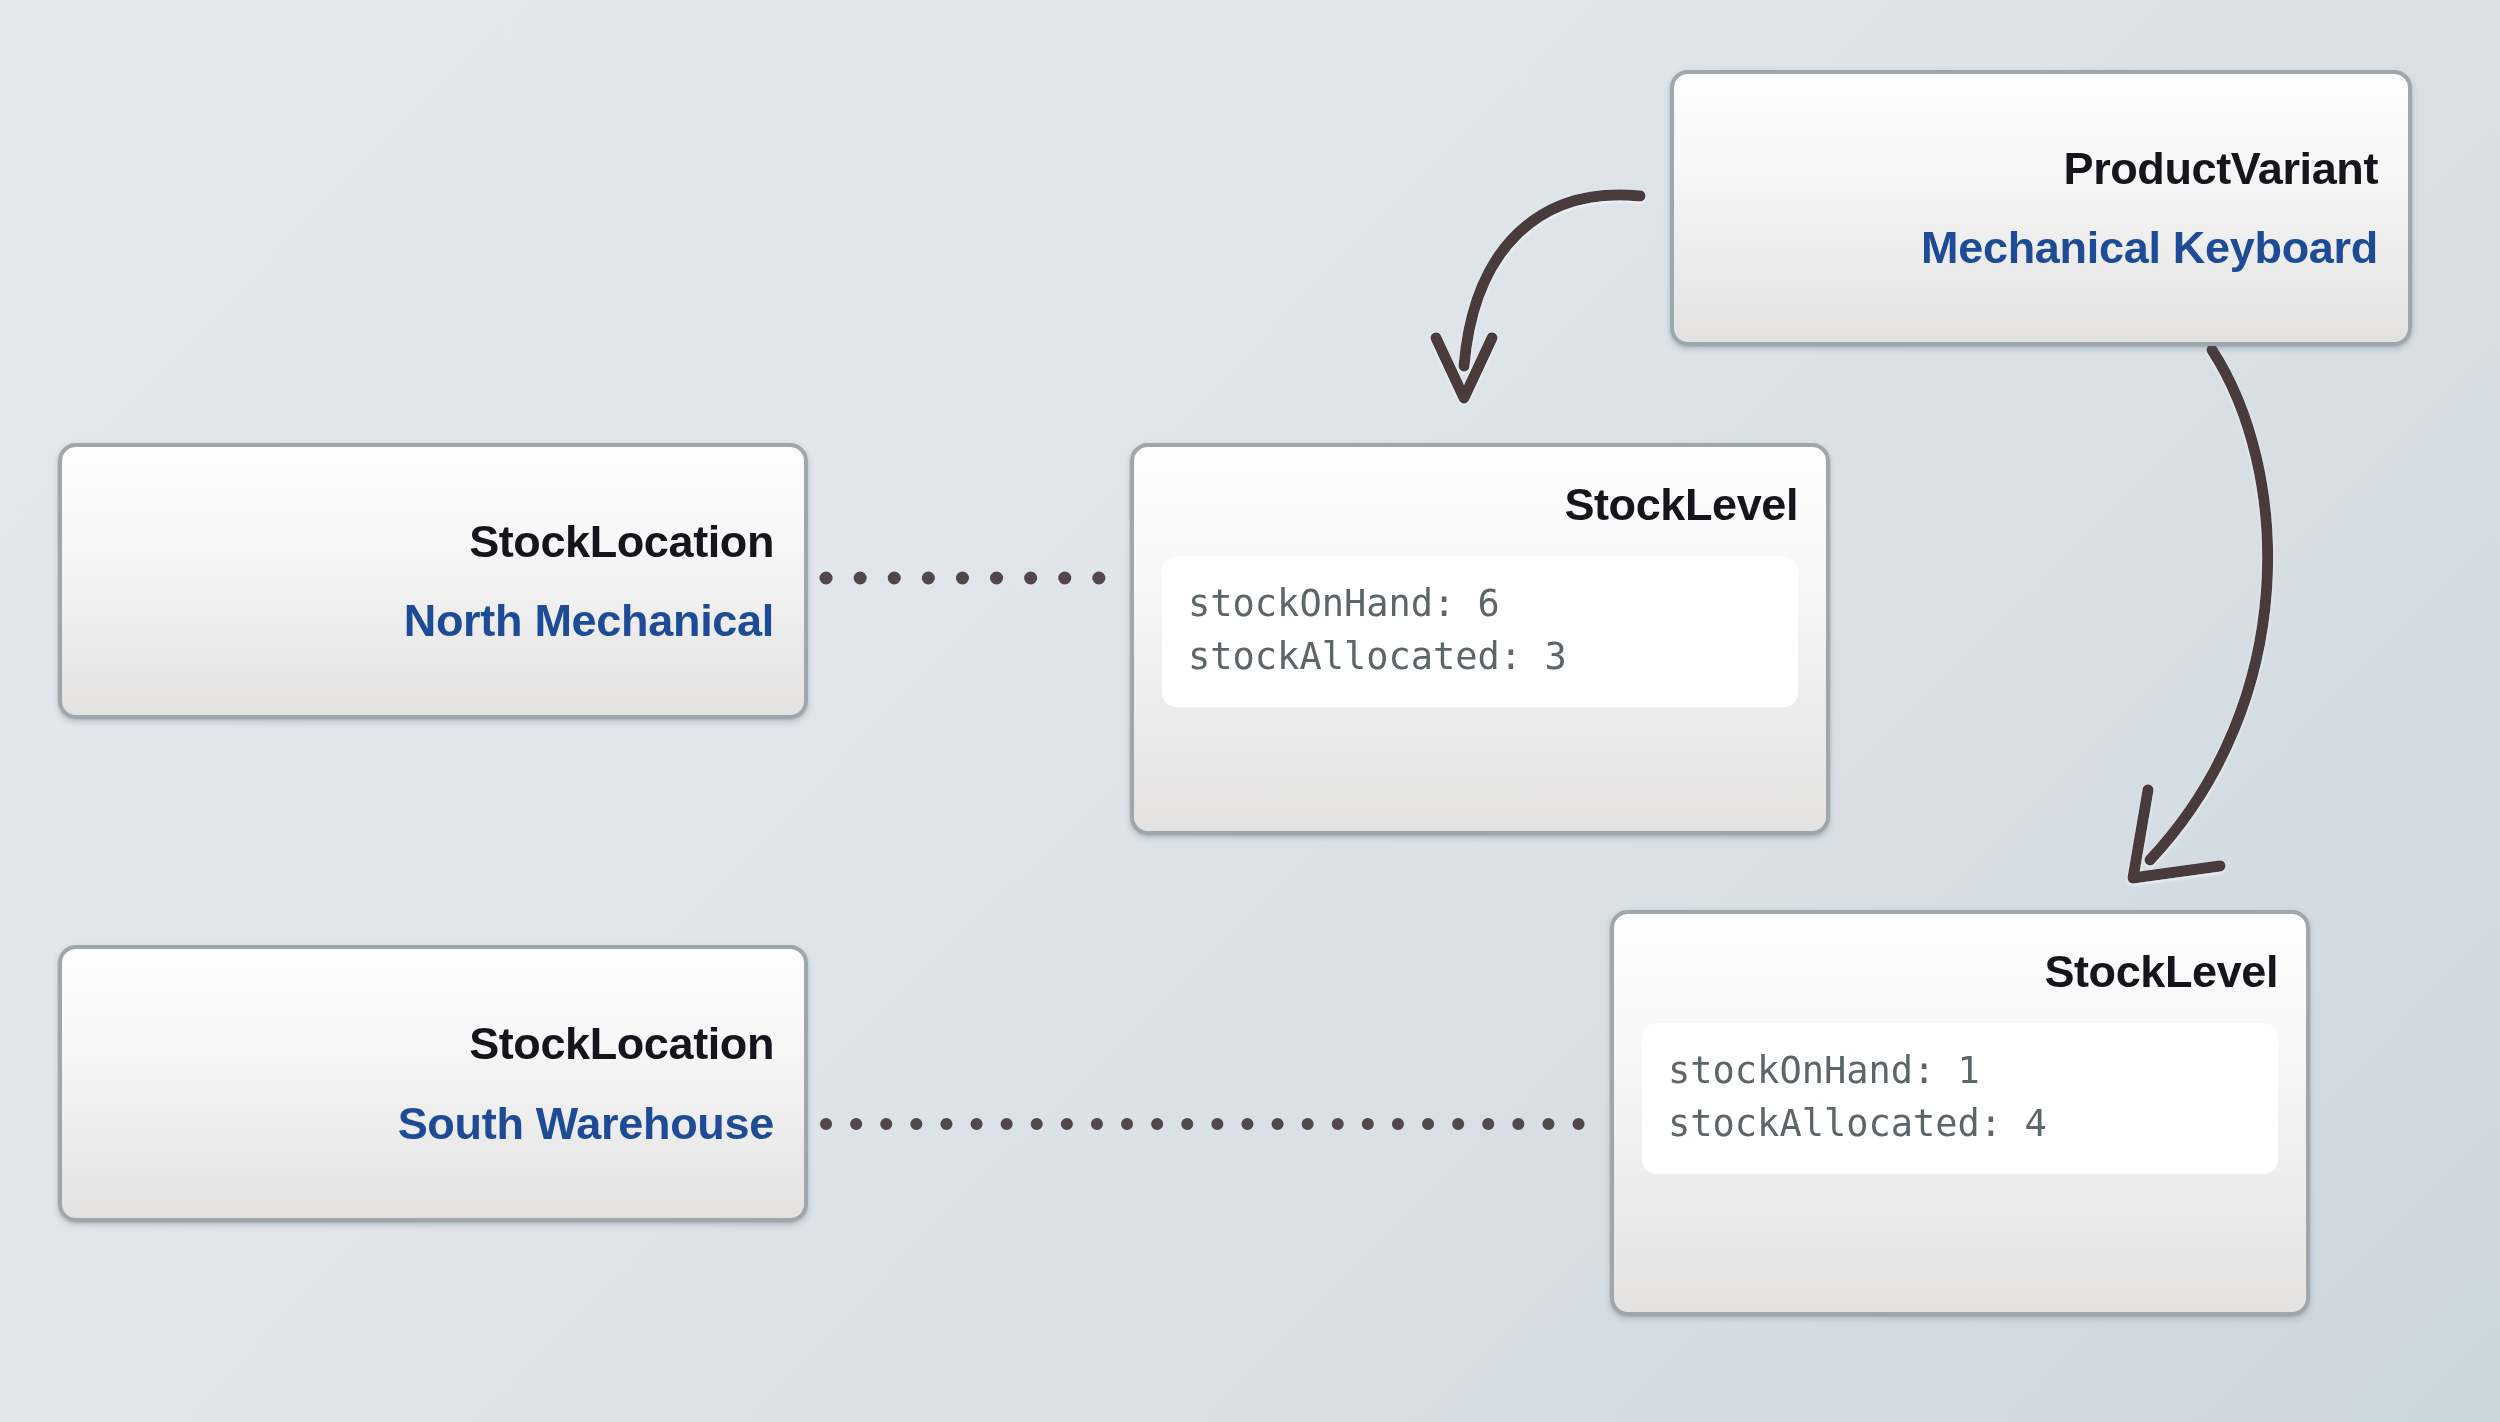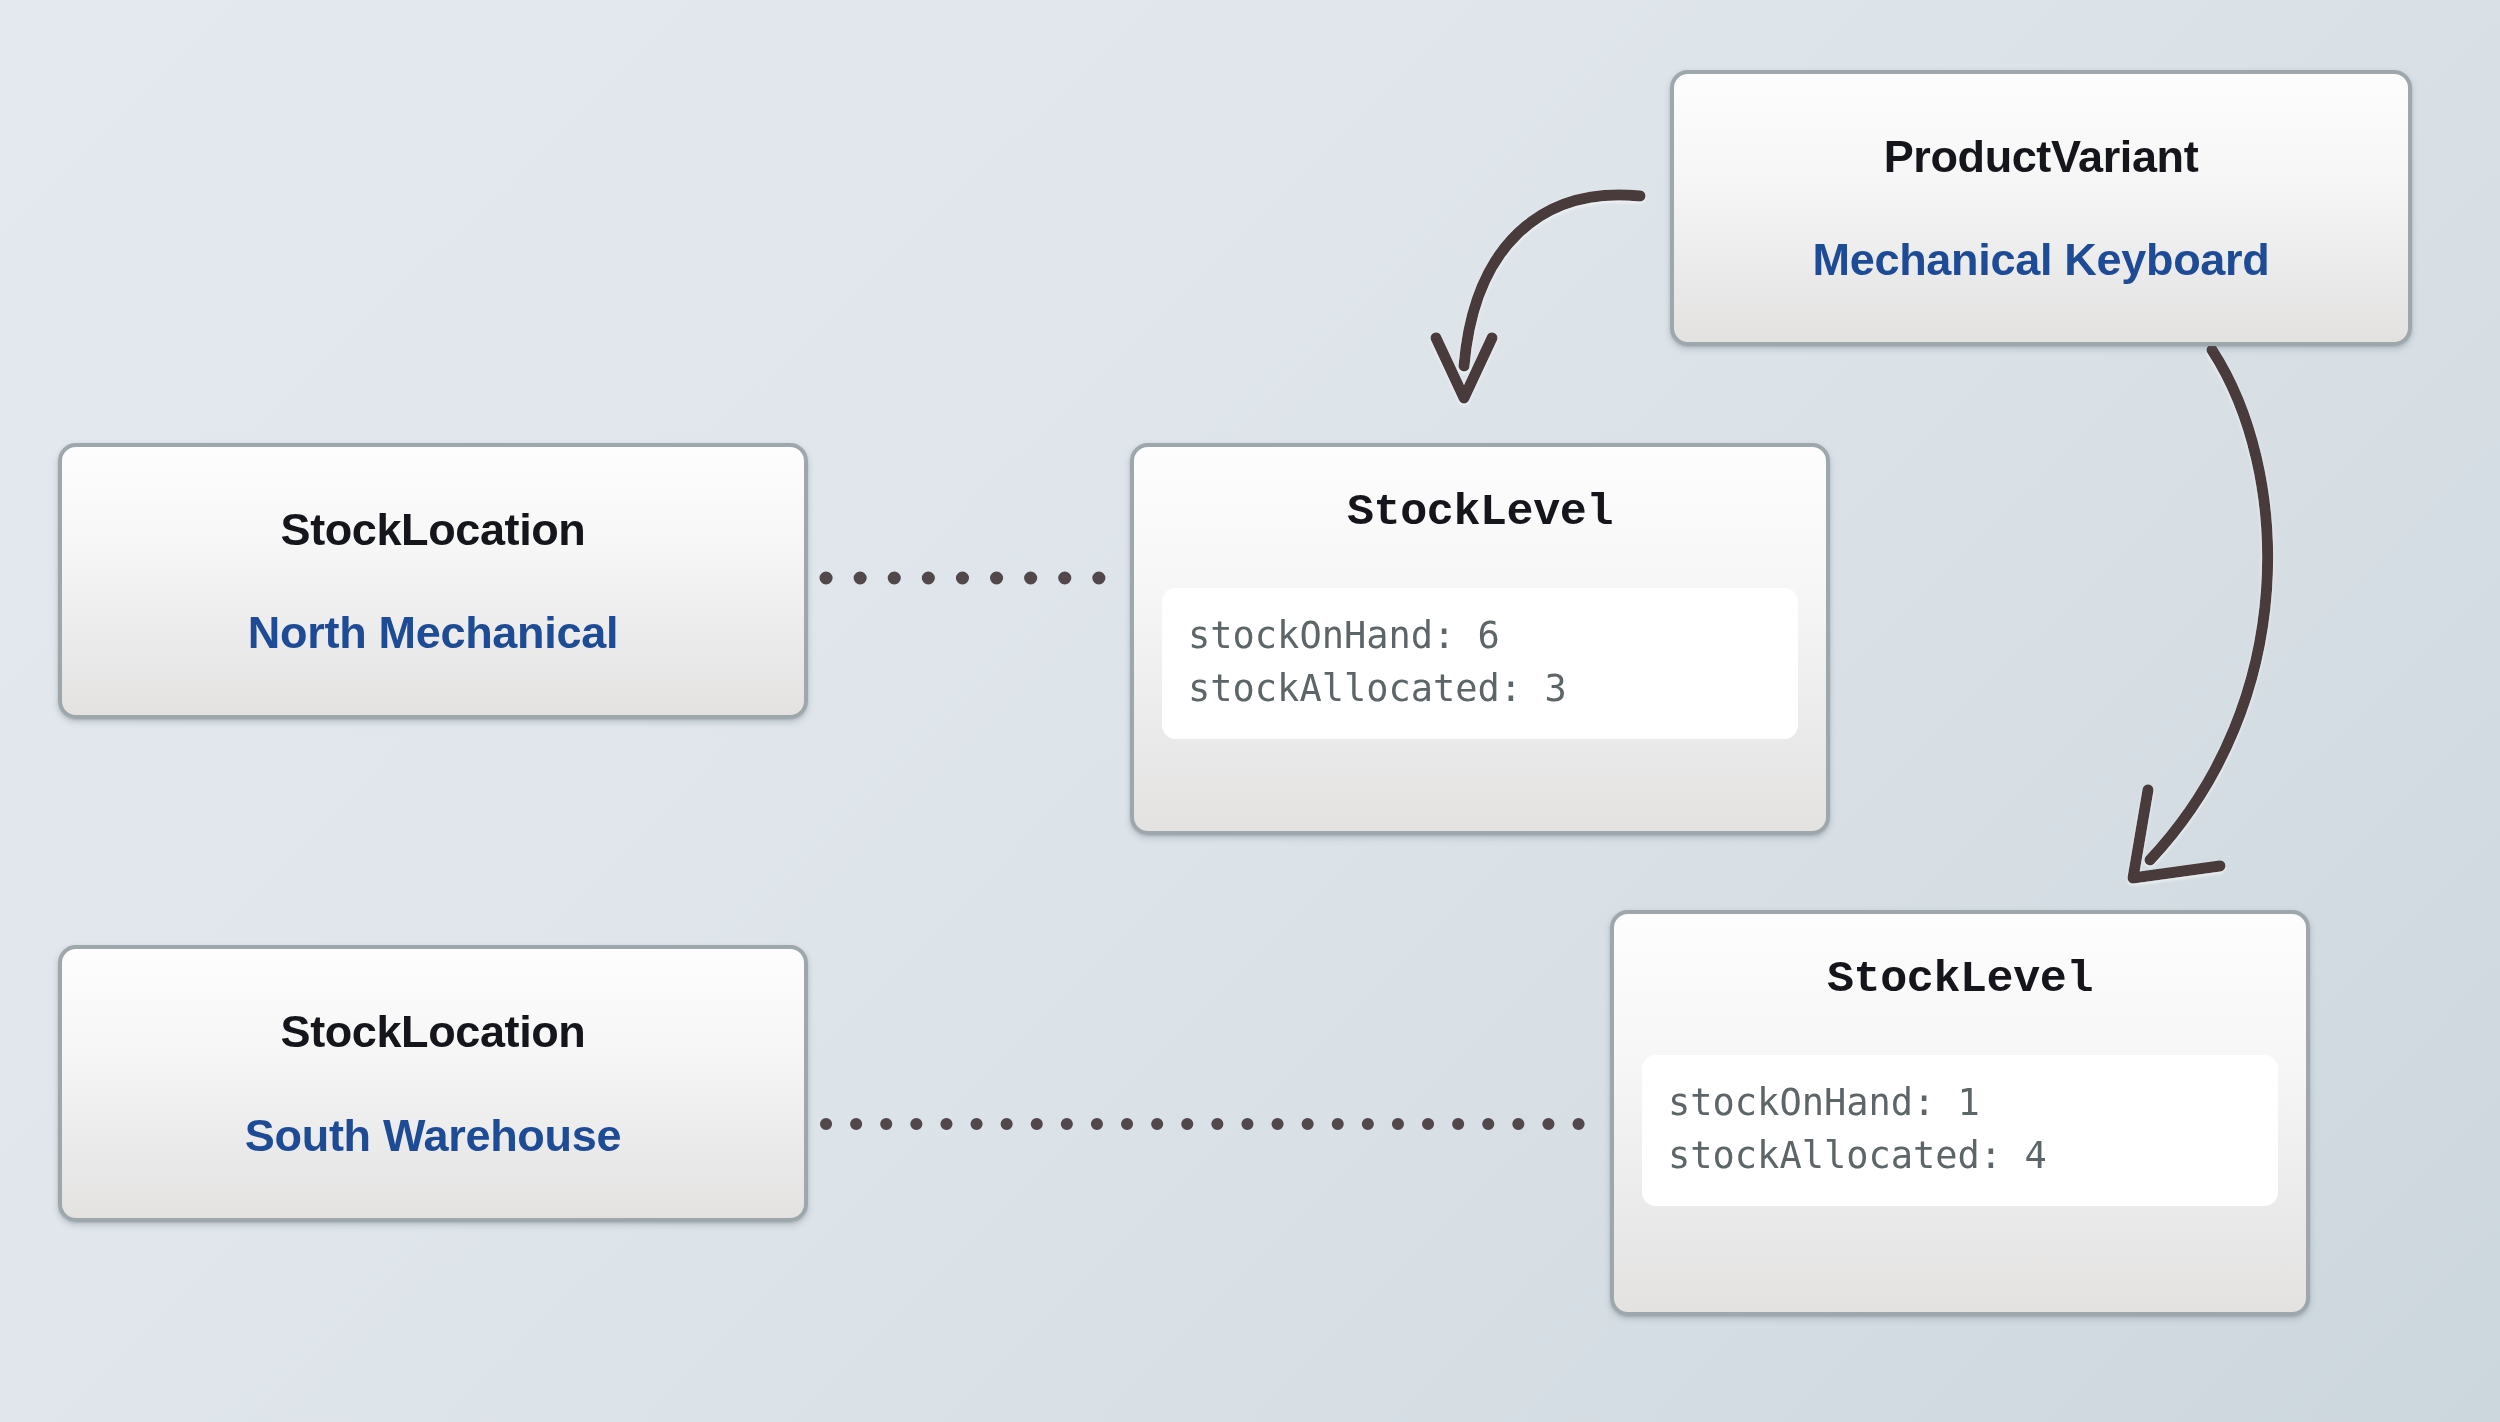--- a/index.html
+++ b/index.html
@@ -31,23 +31,22 @@
   
   .node {
     position: absolute;
     box-sizing: border-box;
     border: 4px solid #9ea7ab;
     border-radius: 18px;
     background: linear-gradient(to bottom, #fdfdfd 0%, #f7f7f7 35%, #ebeaea 75%, #e3e2e1 100%);
     box-shadow: 0 3px 6px rgba(90,100,110,0.28), 0 1px 2px rgba(90,100,110,0.2);
     display: flex;
     flex-direction: column;
-    align-items: center;
+    align-items: flex-end;
     justify-content: center;
-    gap: 24px;
   }
 
   .node-title {
     font-size: 45px;
     font-weight: bold;
     color: #15161c;
     line-height: 1.05;
     text-align: center;
     letter-spacing: -0.4px;
   }
@@ -65,22 +64,21 @@
   .entity-node {
     padding: 26px 30px;
   }
 
   
   .level-node {
     justify-content: flex-start;
     padding: 26px 28px 30px 28px;
   }
   .level-node .node-title {
-    margin-top: 16px;
-    font-family: Liberation Mono, monospace;
+    margin-top: 8px;
   }
   .attr-box {
     margin-top: 28px;
     align-self: stretch;
     background: #ffffff;
     border-radius: 14px;
     padding: 22px 26px 24px 26px;
     box-sizing: border-box;
   }
   .attr-line {

